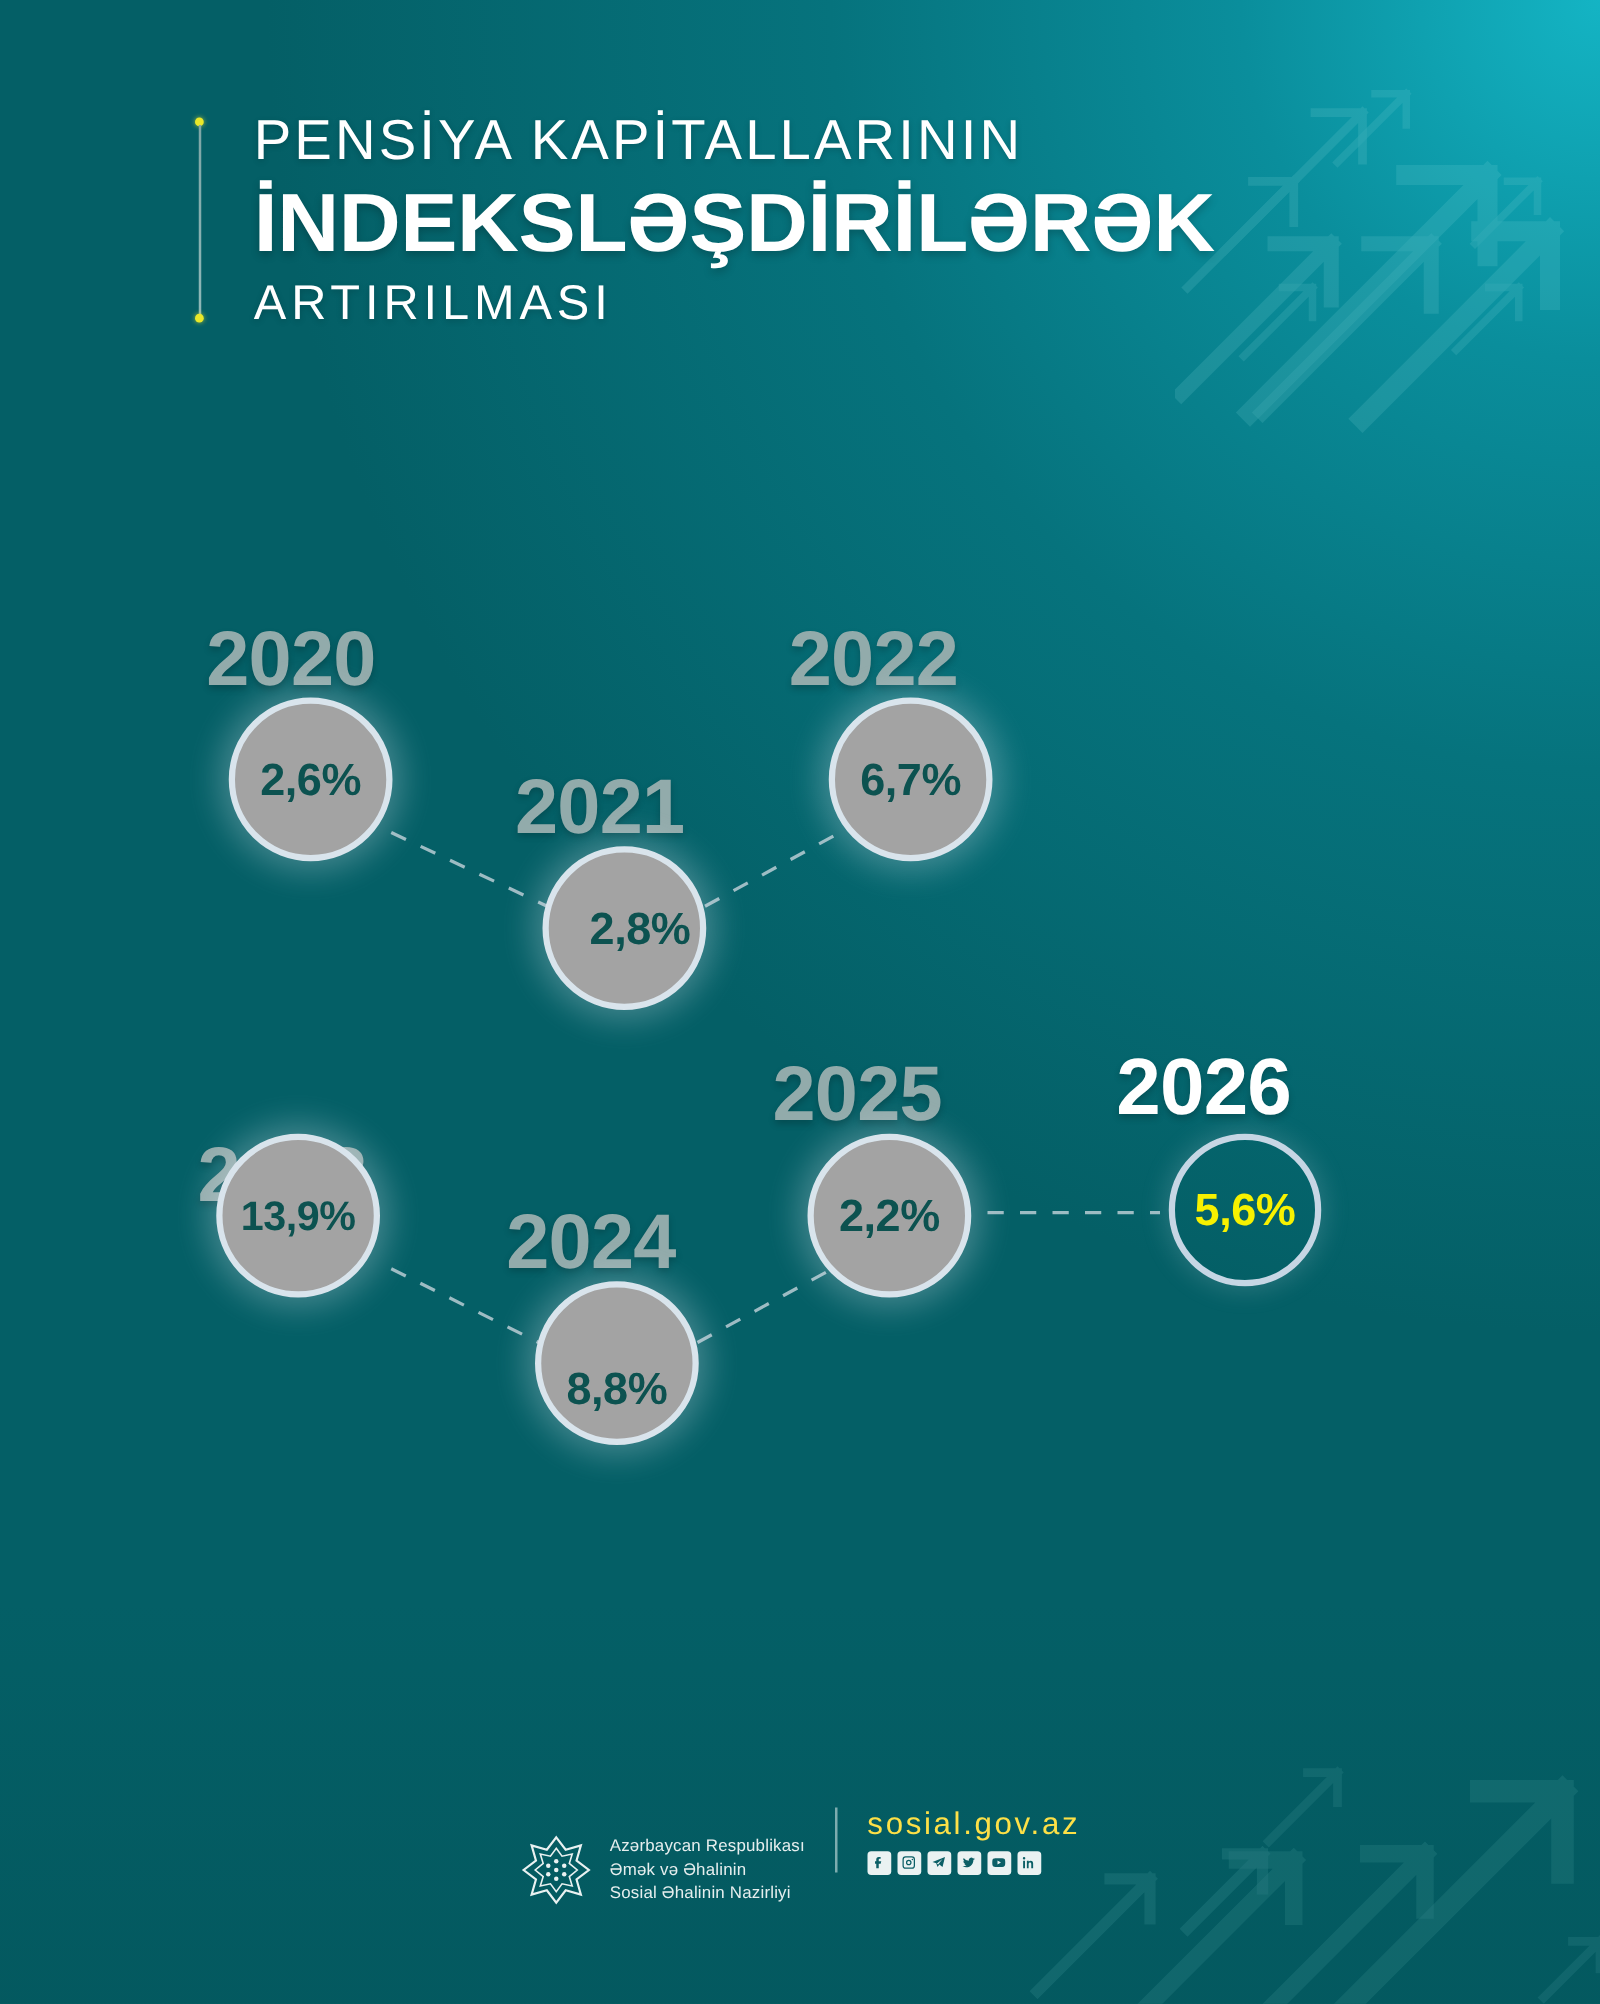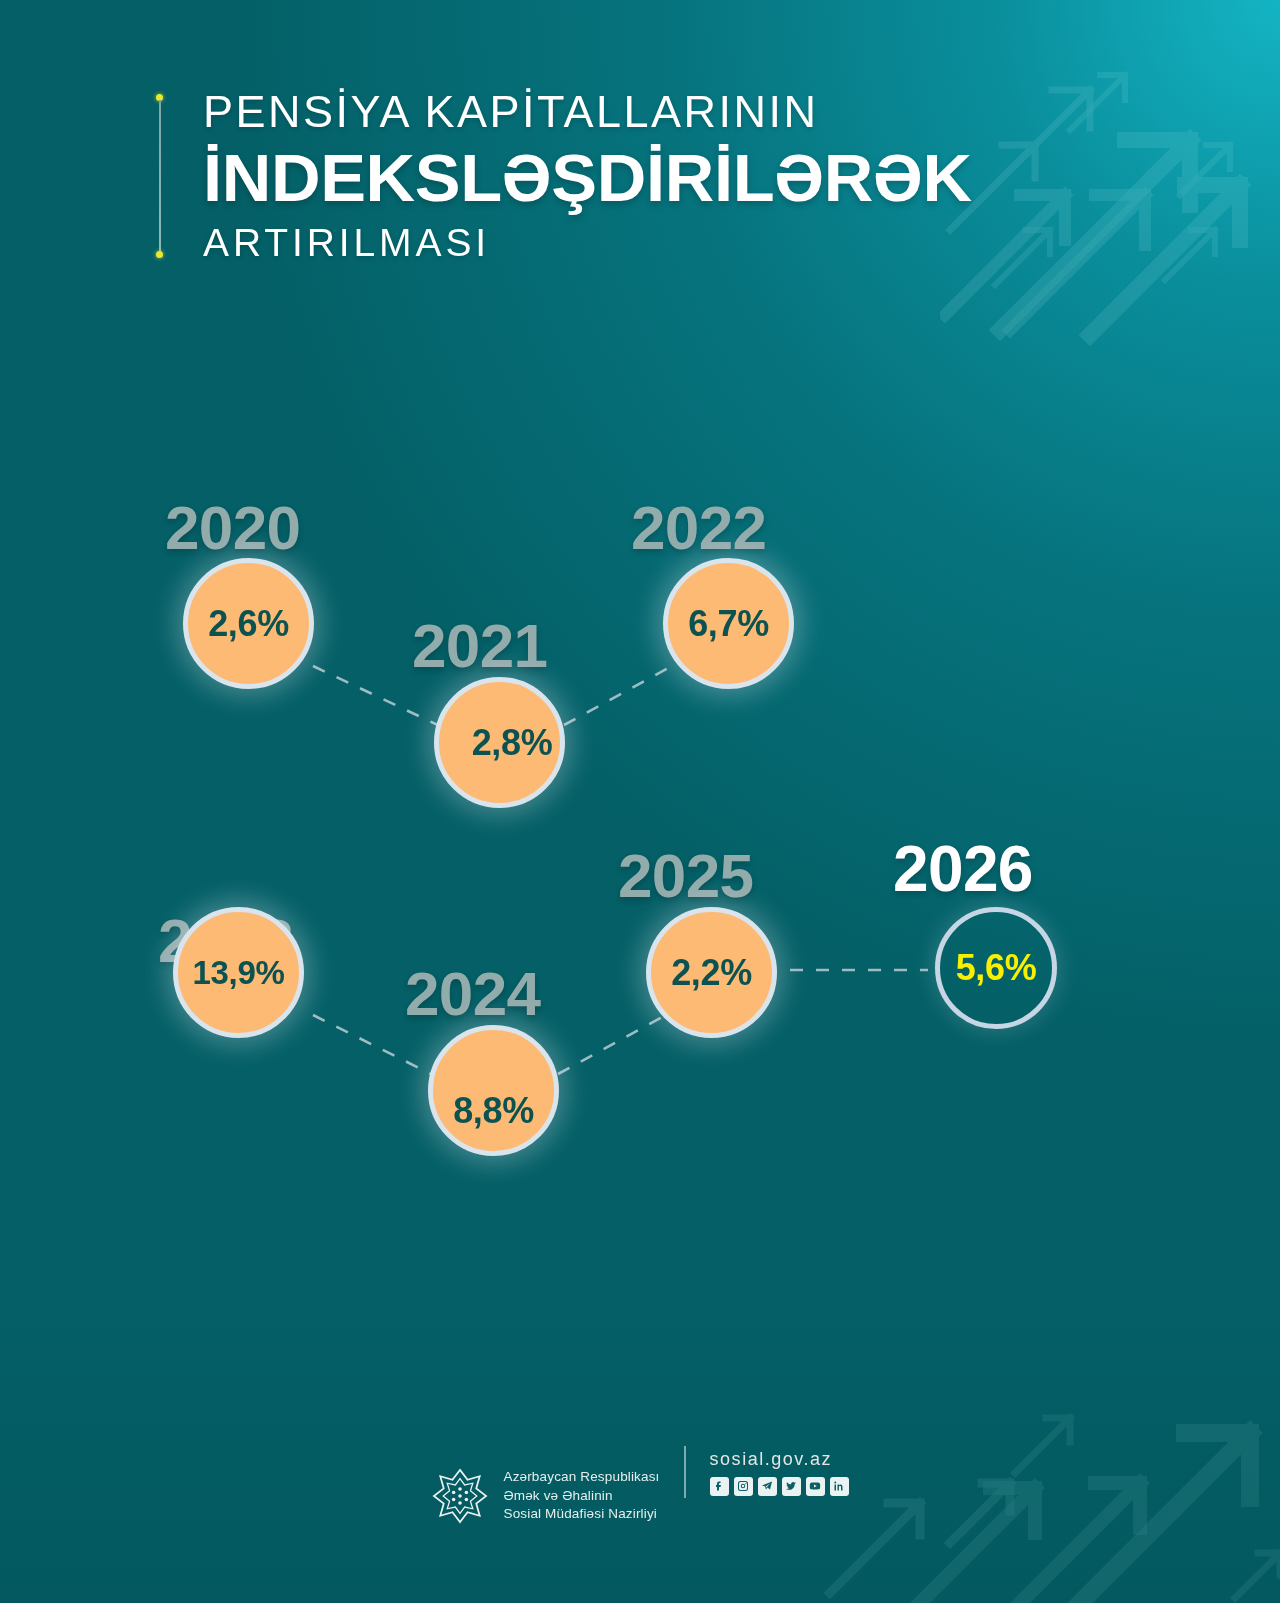--- a/index.html
+++ b/index.html
@@ -69,21 +69,21 @@
     position:absolute; white-space:nowrap;
     font-weight:700; font-size:62px; letter-spacing:-.01em;
     color:#92abab;
     text-shadow:0 3px 6px rgba(0,0,0,.20);
   }
   .year.future{ color:#ffffff; font-size:64px; }
 
   .bubble{
     position:absolute; border-radius:50%;
     display:flex; align-items:center; justify-content:center;
-    background:#fdba74;
+    background:#a3a3a3;
     border:5px solid #d9e4ec;
     box-shadow:0 0 26px 8px rgba(215,230,240,.30);
   }
   .bubble span{
     font-weight:700; color:#0c5250; letter-spacing:-.01em;
     line-height:1;
   }
   .bubble.hollow{
     background:transparent;
     border:5px solid #c6d6e4;
@@ -99,21 +99,21 @@
   .brand{ display:flex; align-items:center; gap:14px;margin-top:48px; }
   .emblem{ width:58px; height:58px; flex:0 0 58px; }
   .emblem svg{ width:100%; height:100%; display:block; }
   .brand-text{
     color:#e6eeee; font-size:13.5px; line-height:1.38; letter-spacing:.012em;
     white-space:nowrap;
   }
   .divider{ width:2px; height:52px; background:rgba(225,238,238,.55); }
   .site{ display:flex; flex-direction:column; gap:7px; }
   .site-url{
-    color:#e5e5e5; font-size:18px; letter-spacing:.085em; white-space:nowrap;
+    color:#fde047; font-size:25px; letter-spacing:.085em; white-space:nowrap;
   }
   .socials{ display:flex; gap:5px; }
   .socials .s{
     width:19px; height:19px; border-radius:3px; background:#eaf2f2;
     display:flex; align-items:center; justify-content:center;
   }
   .socials .s svg{ width:12px; height:12px; display:block; fill:#0b5f66; }
 </style>
 </head>
 <body>
@@ -255,21 +255,21 @@
           <circle cx="39" cy="44" r="3.1"></circle>
             <circle cx="61" cy="44" r="3.1"></circle>
           <circle cx="39" cy="56" r="3.1"></circle>
             <circle cx="61" cy="56" r="3.1"></circle>
         </g>
       </svg>
     </div>
     <div class="brand-text">
       <div>Azərbaycan Respublikası</div>
       <div>Əmək və Əhalinin</div>
-      <div>Sosial Müdafiəsi Nazirliyi</div>
+      <div>Sosial Əhalinin Nazirliyi</div>
     </div>
   </div>
 
   <div class="divider"></div>
 
   <div class="site">
     <div class="site-url">sosial.gov.az</div>
     <div class="socials">
       <a class="s">
         <svg viewBox="0 0 24 24">

